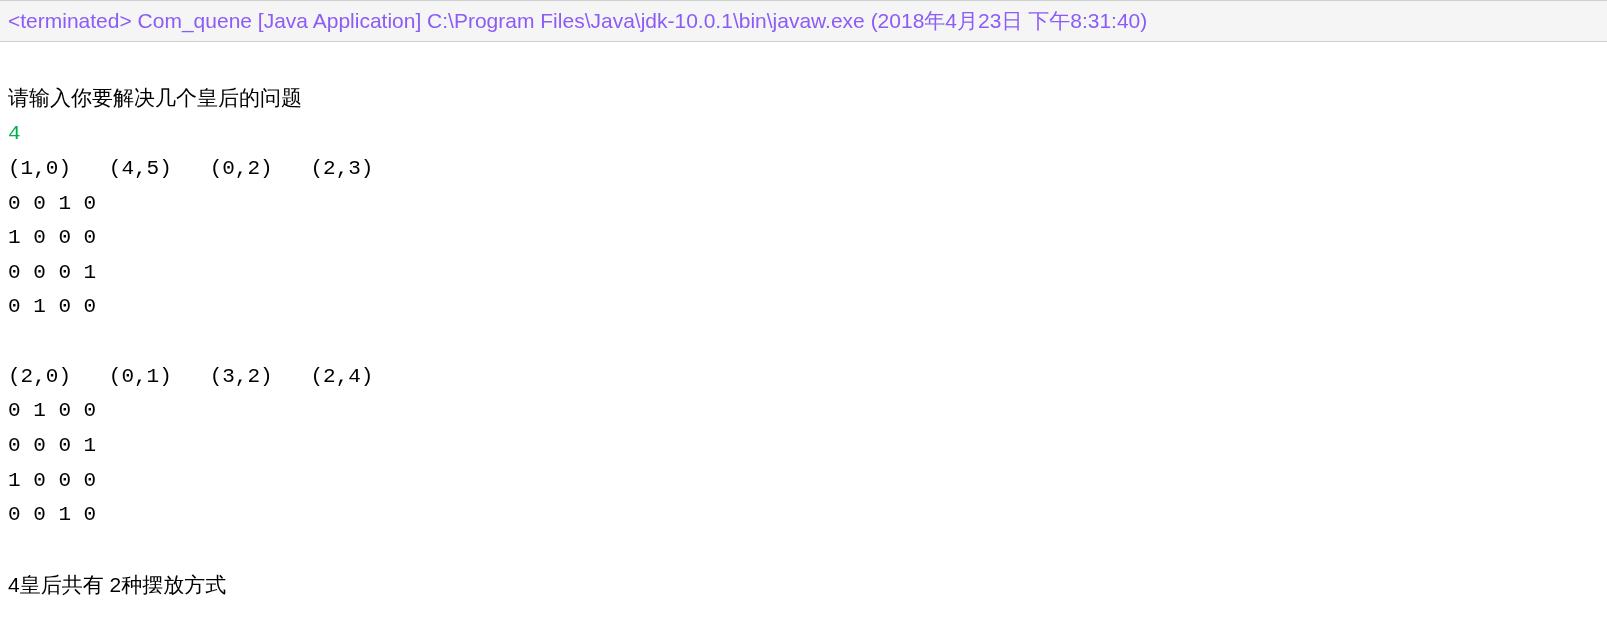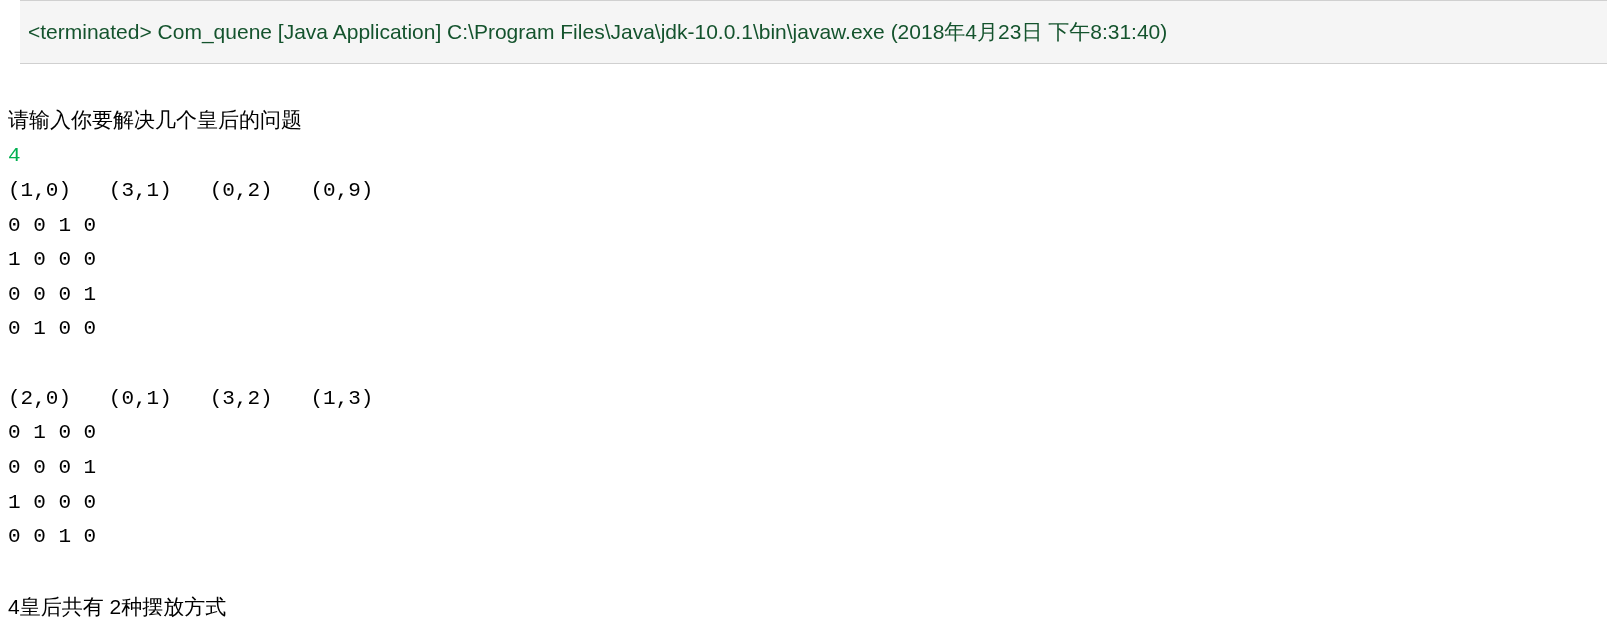--- a/index.html
+++ b/index.html
@@ -8,26 +8,25 @@
       font-size: 21px;
       background: #ffffff;
       width: 1607px;
       height: 639px;
       overflow: hidden;
     }
     .header-bar {
       background: #f5f5f5;
       border-top: 1px solid #d0d0d0;
       border-bottom: 1px solid #d0d0d0;
-      padding: 17px 8px;
+      padding: 6px 8px;
       font-family: "Microsoft YaHei", sans-serif;
       font-size: 21px;
-      color: #14532d;
+      color: #8b5cf6;
       white-space: nowrap;
-      margin-left: 20px;
     }
     .console {
       padding: 4px 8px;
       line-height: 1.65;
       white-space: pre;
       font-family: "Consolas", "Courier New", monospace;
       font-size: 21px;
       color: #000000;
     }
     .prompt-line {
@@ -42,26 +41,26 @@
       text-align: center;
     }
   </style>
 </head>
 <body>
 
 <div class="header-bar">&lt;terminated&gt; Com_quene [Java Application] C:\Program Files\Java\jdk-10.0.1\bin\javaw.exe (2018年4月23日 下午8:31:40)</div>
 <div class="console">
 <span class="prompt-line">请输入你要解决几个皇后的问题</span>
 <span class="input-line">4</span>
-<span>(1,0)   (3,1)   (0,2)   (0,9)</span>
+<span>(1,0)   (4,5)   (0,2)   (2,3)</span>
 <span>0 0 1 0</span>
 <span>1 0 0 0</span>
 <span>0 0 0 1</span>
 <span>0 1 0 0</span>
 
-<span>(2,0)   (0,1)   (3,2)   (1,3)</span>
+<span>(2,0)   (0,1)   (3,2)   (2,4)</span>
 <span>0 1 0 0</span>
 <span>0 0 0 1</span>
 <span>1 0 0 0</span>
 <span>0 0 1 0</span>
 
 <span class="summary-line">4皇后共有 2种摆放方式</span>
 </div>
 
 </body></html>

